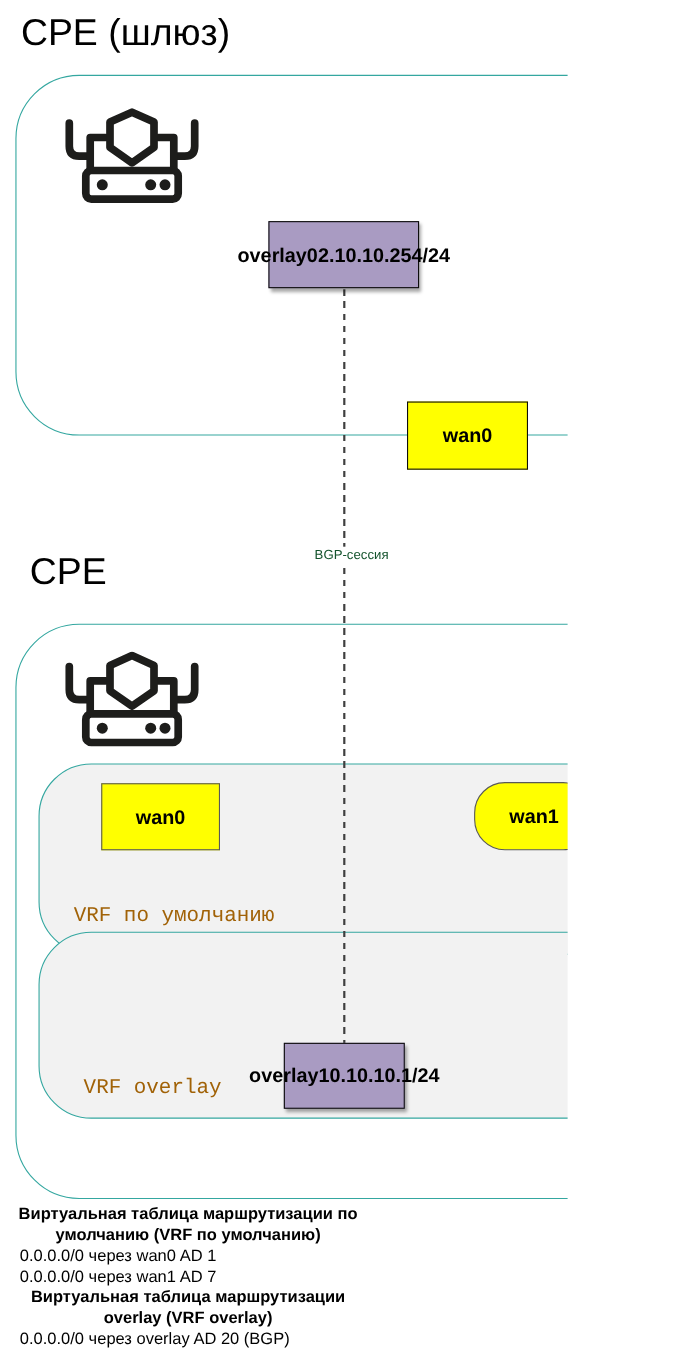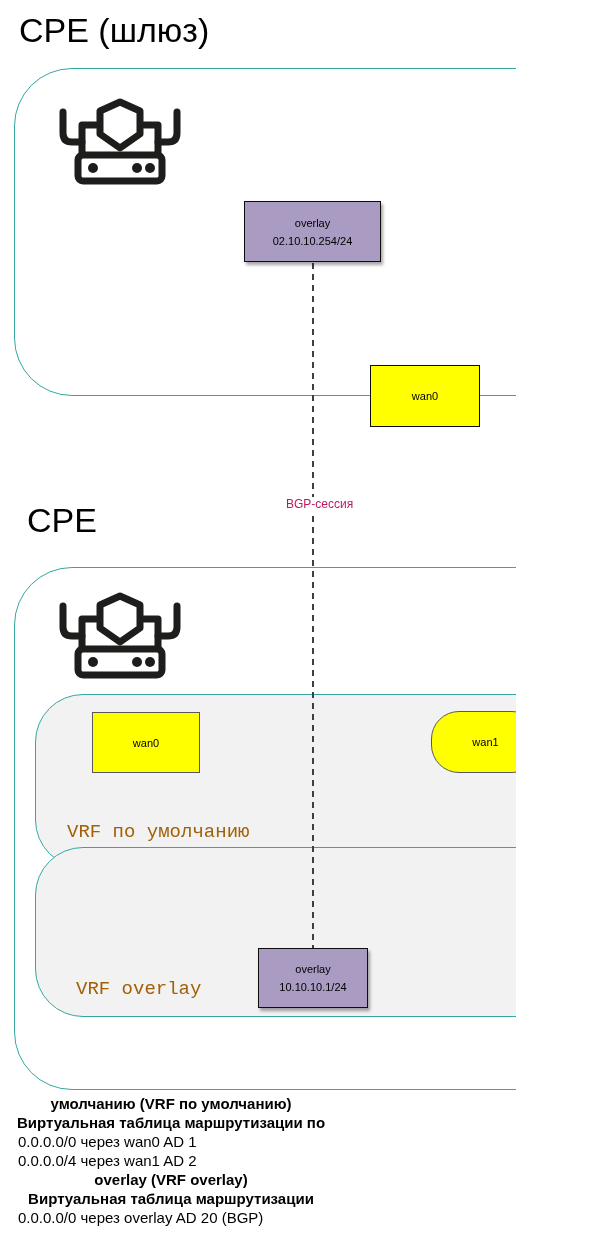--- a/index.html
+++ b/index.html
@@ -11,35 +11,35 @@
   .title{font-size:34px;line-height:1.05;color:#000;letter-spacing:0;}
   .tealbox{
     position:absolute;border:1.5px solid #34a7a0;border-radius:58px;background:transparent;
     box-sizing:border-box;
   }
   .graybox{
     position:absolute;border:1.5px solid #34a7a0;border-radius:48px;background:#f2f2f2;
     box-sizing:border-box;
   }
   .node{
-    position:absolute;display:flex;flex-direction:column;align-items:center;justify-content:center;
-    font-size:11px;line-height:18px;text-align:center;box-sizing:border-box;
+    position:absolute;display:flex;flex-direction:row;align-items:center;justify-content:center;
+    font-size:18px;line-height:18px;text-align:center;box-sizing:border-box;font-weight:bold;
   }
   .purple{background:#a99bc2;border:1.5px solid #0d0d0d;box-shadow:2px 3px 3px rgba(0,0,0,0.35);}
   .yellow{background:#ffff00;align-items:center;}
   .border-black{border:1.5px solid #0d0d0d;}
   .border-gray{border:1.5px solid #595959;}
   .vrf-label{position:absolute;font-size:19px;color:#a16207;white-space:nowrap;font-family:Liberation Mono, monospace;}
   .dashline{
     position:absolute;width:2px;
     background:repeating-linear-gradient(to bottom,#3f3f3f 0 6px,transparent 6px 11px);
     z-index:1;
   }
   .linelabel{
-    position:absolute;font-size:12px;color:#be185d;background:#fff;padding:0 3px;
+    position:absolute;font-size:12px;color:#14532d;background:#fff;padding:0 3px;
     white-space:nowrap;z-index:3;
   }
   .z2{z-index:2;}
   .routing{
     position:absolute;left:0;top:1094px;width:342px;
     font-size:15px;line-height:19px;color:#000;
   }
   .routing .hdr{font-weight:bold;text-align:center;}
   .routing .route{padding-left:18px;text-align:left;}
   .icon{position:absolute;}
@@ -109,22 +109,22 @@
   <div class="node yellow border-gray z2" style="left:431px;top:711px;width:109px;height:62px;border-radius:28px;">
     <span>wan1</span>
   </div>
 
   <div class="node purple z2" style="left:258px;top:948px;width:110px;height:60px;">
     <span>overlay</span>
     <span>10.10.10.1/24</span>
   </div>
 
   <div class="routing">
+    <div class="hdr">Виртуальная таблица маршрутизации по</div>
     <div class="hdr">умолчанию (VRF по умолчанию)</div>
-    <div class="hdr">Виртуальная таблица маршрутизации по</div>
     <div class="route">0.0.0.0/0 через wan0 AD 1</div>
-    <div class="route">0.0.0.0/4 через wan1 AD 2</div>
+    <div class="route">0.0.0.0/0 через wan1 AD 7</div>
+    <div class="hdr">Виртуальная таблица маршрутизации</div>
     <div class="hdr">overlay (VRF overlay)</div>
-    <div class="hdr">Виртуальная таблица маршрутизации</div>
     <div class="route">0.0.0.0/0 через overlay AD 20 (BGP)</div>
   </div>
 
 </div>
 
 </body></html>

